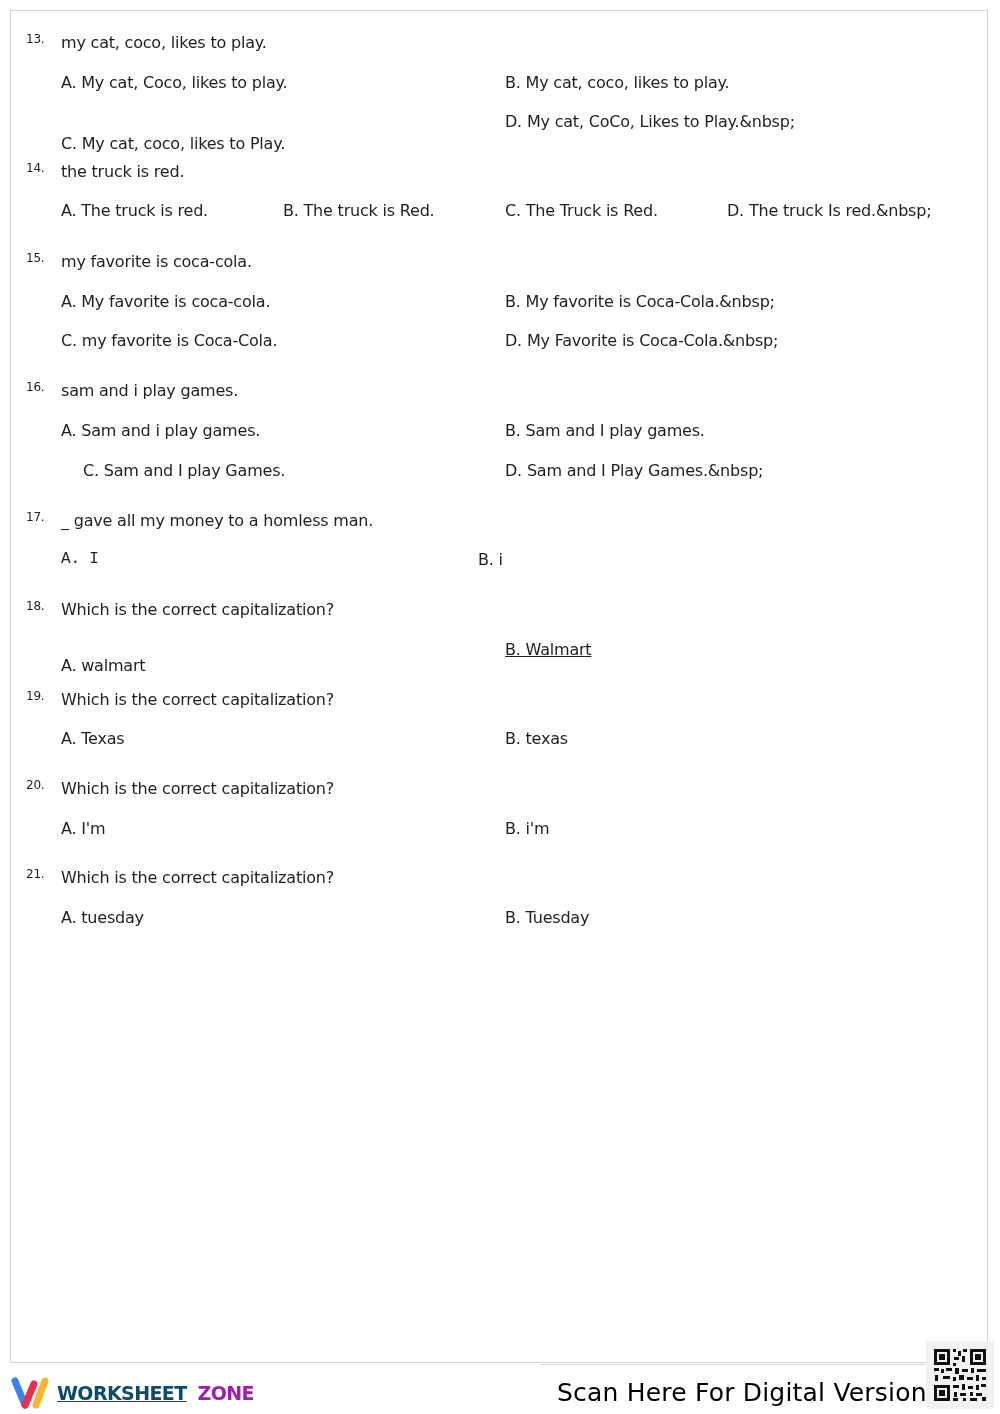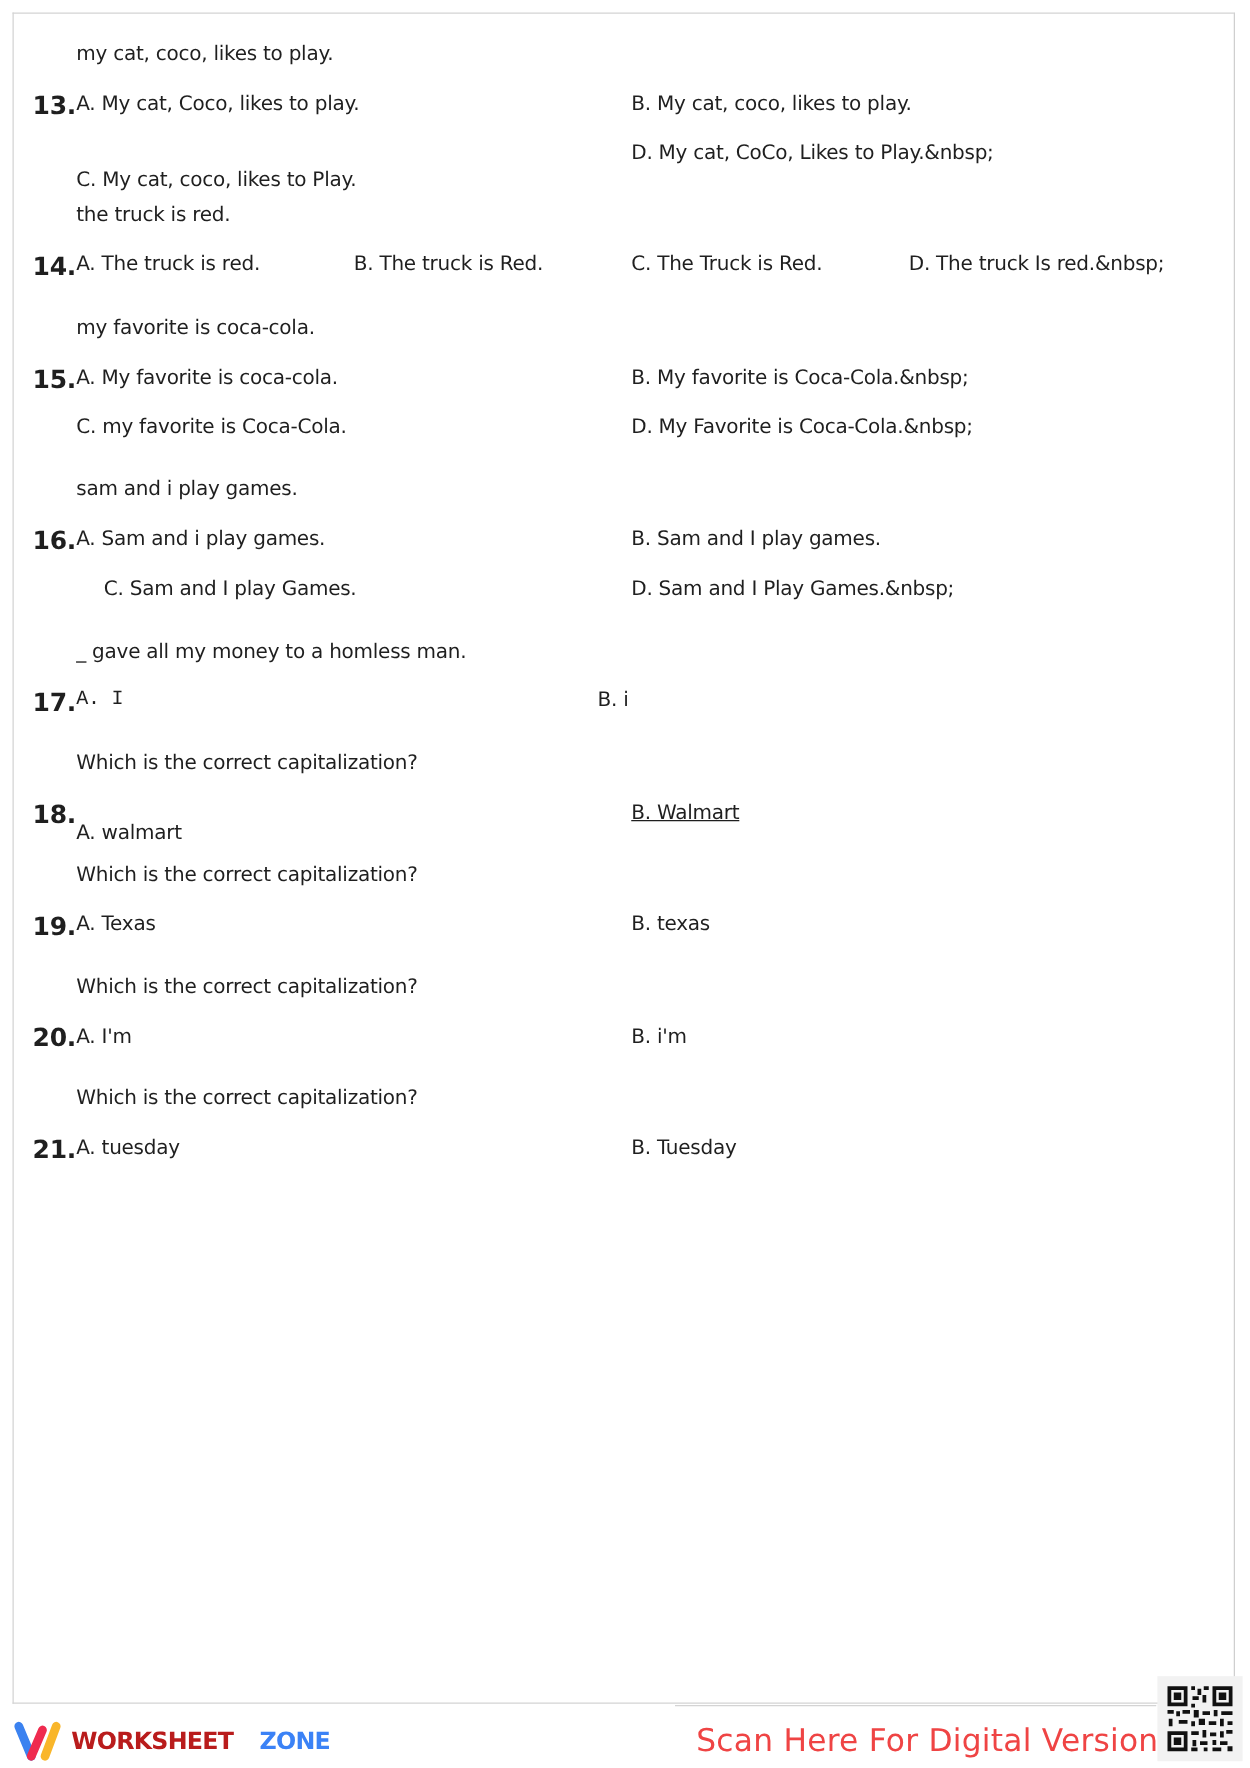--- a/index.html
+++ b/index.html
@@ -1,29 +1,29 @@
 <!DOCTYPE html>
 <html><head>
 <meta charset="utf-8">
 <style>
   html, body { margin: 0; padding: 0; background: #ffffff; }
   body { width: 1000px; height: 1414px; position: relative; overflow: hidden;
          font-family: "DejaVu Sans", "Liberation Sans", sans-serif; color: #1f1f1f; }
   .frame { position: absolute; left: 10px; top: 10px; width: 978px; height: 1353px;
            border: 1px solid #d4d4d4; border-right: 1px solid #cfcfcf; box-sizing: border-box; }
   .q { position: absolute; left: 26px; font-size: 16px; letter-spacing: -0.2px; }
-  .qnum { position: absolute; left: 0; top: 0; font-weight: bold; font-size: 20px; margin-top: 40px; }
+  .qnum { position: absolute; left: 0; top: 0; font-weight: normal; font-size: 12px; }
   .qtext { position: absolute; left: 35px; top: 1px; white-space: nowrap; }
   .opt { position: absolute; font-size: 16px; white-space: nowrap; letter-spacing: -0.2px; }
   .footer-logo { position: absolute; left: 10px; top: 1376px; display: flex; align-items: center; }
   .logo-text { font-family: "DejaVu Sans", sans-serif; font-weight: bold; font-size: 19px; letter-spacing: -0.6px; margin-left: 7px; }
-  .logo-blue { color: #b91c1c; }
-  .logo-yellow { color: #3b82f6; margin-left: 21px; text-align: right; }
+  .logo-blue { color: #0c4a6e; text-decoration: underline; }
+  .logo-yellow { color: #a21caf; margin-left: 11px; text-align: right; }
   .footer-rule { position: absolute; left: 540px; top: 1364px; width: 385px; height: 1px; background: #d4d4d4; }
-  .scan { position: absolute; left: 557px; top: 1378px; font-size: 25px; color: #ef4444; letter-spacing: 0.2px; white-space: nowrap; }
+  .scan { position: absolute; left: 557px; top: 1378px; font-size: 25px; color: #000000; letter-spacing: 0.2px; white-space: nowrap; }
   .qr { position: absolute; left: 926px; top: 1341px; width: 68px; height: 68px; background: #f2f2f2; }
 </style>
 </head>
 <body>
 
 <div class="frame"></div>
 
 <div class="q" style="top:32px;">
   <span class="qnum">13.</span>
   <span class="qtext">my cat, coco, likes to play.</span>

